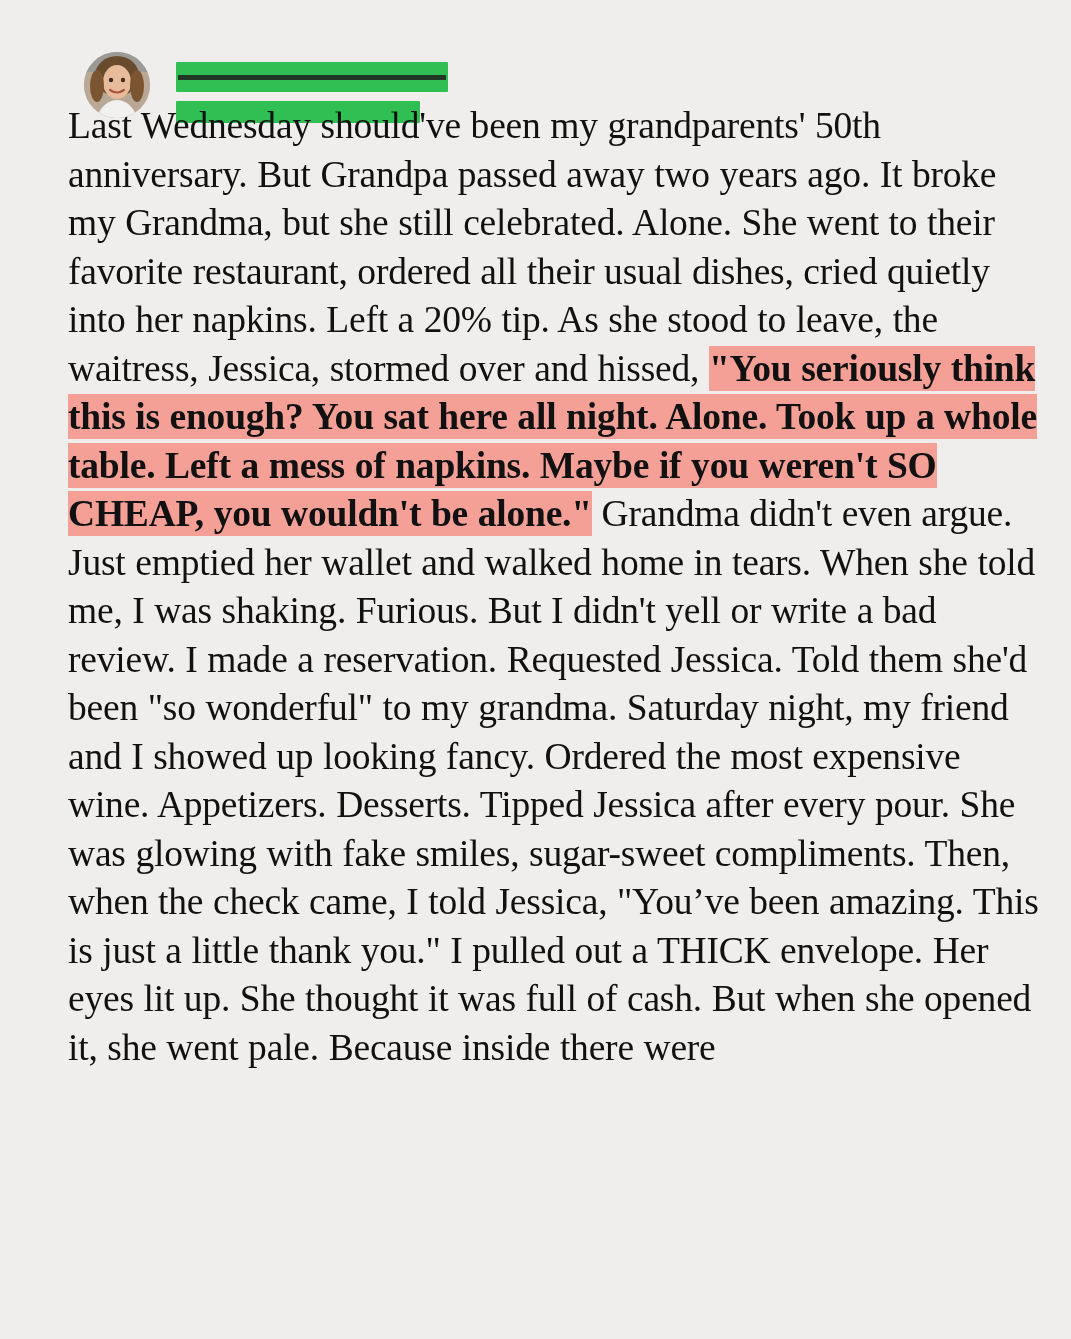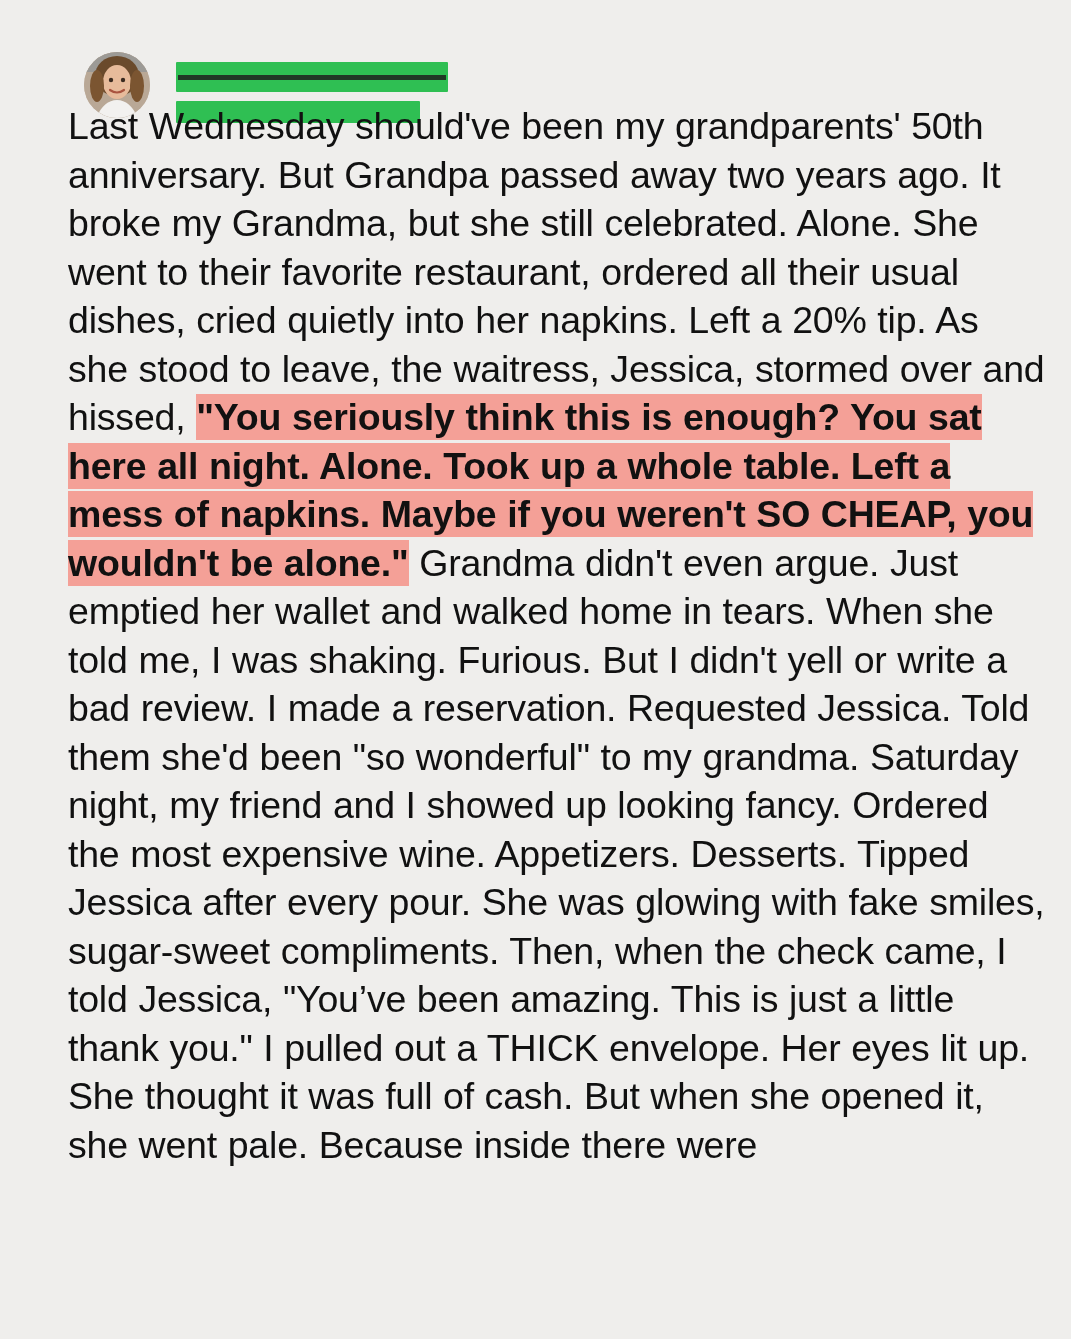--- a/index.html
+++ b/index.html
@@ -68,20 +68,21 @@
   .story {
     padding: 6px 24px 0 68px;
     font-size: 37.5px;
     line-height: 48.5px;
     color: #111111;
     letter-spacing: -0.2px;
     word-spacing: 0.5px;
   }
   .story p {
     margin: 0;
+    font-family: Liberation Serif, serif;
   }
   .hl {
     background: #f4a097;
     font-weight: bold;
     box-decoration-break: clone;
     -webkit-box-decoration-break: clone;
     padding: 2px 0;
   }
   .fade-bottom {
     position: absolute;

